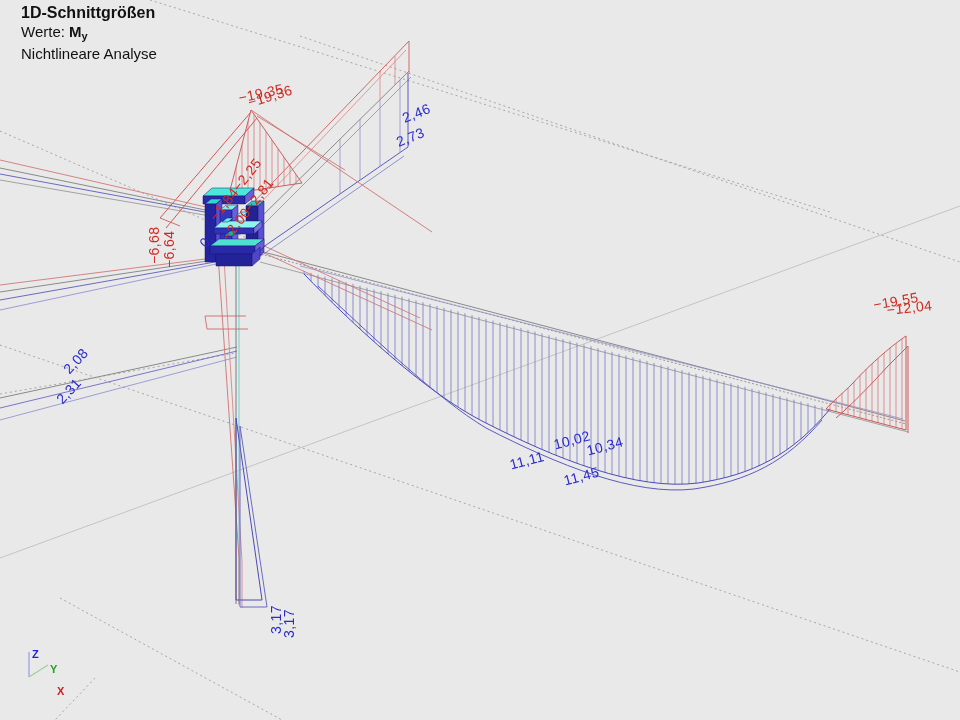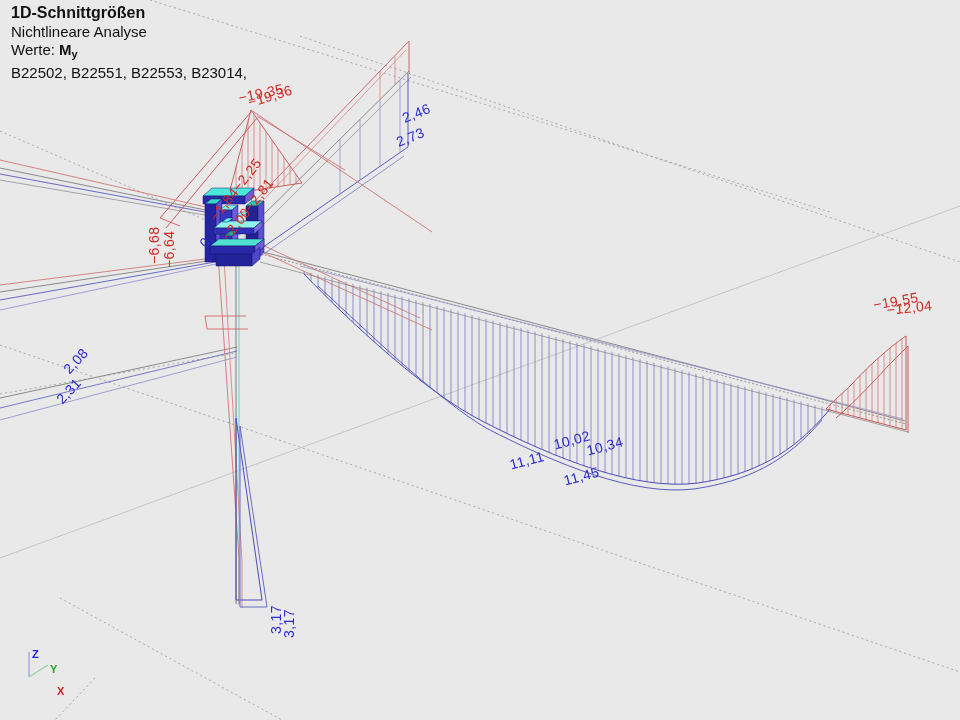--- a/index.html
+++ b/index.html
@@ -1,21 +1,21 @@
 <!DOCTYPE html>
 <html><head>
 <meta charset="utf-8">
 <style>
   html,body{margin:0;padding:0;}
   body{width:960px;height:720px;overflow:hidden;background:#e9e9e9;
        font-family:"Liberation Sans",sans-serif;position:relative;}
   #viewport{position:absolute;inset:0;width:960px;height:720px;}
   #scene{position:absolute;left:0;top:0;}
   
-  #header{position:absolute;left:11px;top:4px;color:#111;font-size:15px;line-height:18.5px;z-index:5;}
+  #header{position:absolute;left:21px;top:4px;color:#111;font-size:15px;line-height:18.5px;z-index:5;}
   #header .title{font-weight:bold;font-size:16px;}
   #header .sub{font-size:11px;font-weight:bold;vertical-align:-3px;}
   #header .bold{font-weight:bold;}
   
   .ann{position:absolute;font-size:14px;white-space:nowrap;transform-origin:0 0;z-index:4;letter-spacing:.4px;}
   .ann.red{color:#cf2a22;}
   .ann.blue{color:#2a2ace;}
   .ann.axisz{color:#2222dd;font-weight:bold;font-size:11px;}
   .ann.axisy{color:#1fa51f;font-weight:bold;font-size:11px;}
   .ann.axisx{color:#cc2020;font-weight:bold;font-size:11px;}
@@ -149,23 +149,22 @@
 
     <g stroke-width="1.2" fill="none">
       <line x1="29" y1="677" x2="29" y2="652" stroke="#9a9ae2"></line>
       <line x1="29" y1="677" x2="48" y2="665" stroke="#9ccf9c"></line>
       <line x1="29" y1="677" x2="57" y2="688" stroke="#ddа0a0"></line>
     </g>
   </svg>
 
   <div id="header">
     <div class="title">1D-Schnittgrößen</div>
+    <div><span>Werte: </span><span class="bold">M</span><span class="sub">y</span></div>
     <div>Nichtlineare Analyse</div>
-    <div><span>Werte: </span><span class="bold">M</span><span class="sub">y</span></div>
-    <div>B22502, B22551, B22553, B23014,</div>
   </div>
 
   <div id="annotations">
       <div class="ann red" style="left: 237px; top: 90px; transform: rotate(-12deg);">−19,35</div>
       <div class="ann red" style="left: 246px; top: 95px; transform: rotate(-17deg);">−19,36</div>
       <div class="ann blue" style="left: 400px; top: 111px; transform: rotate(-22deg);">2,46</div>
       <div class="ann blue" style="left: 394px; top: 135px; transform: rotate(-22deg);">2,73</div>
       <div class="ann red" style="left: 872px; top: 297px; transform: rotate(-10deg);">−19,55</div>
       <div class="ann red" style="left: 886px; top: 302px; transform: rotate(-6deg);">−12,04</div>
       <div class="ann blue" style="left: 552px; top: 437px; transform: rotate(-15deg);">10,02</div>

